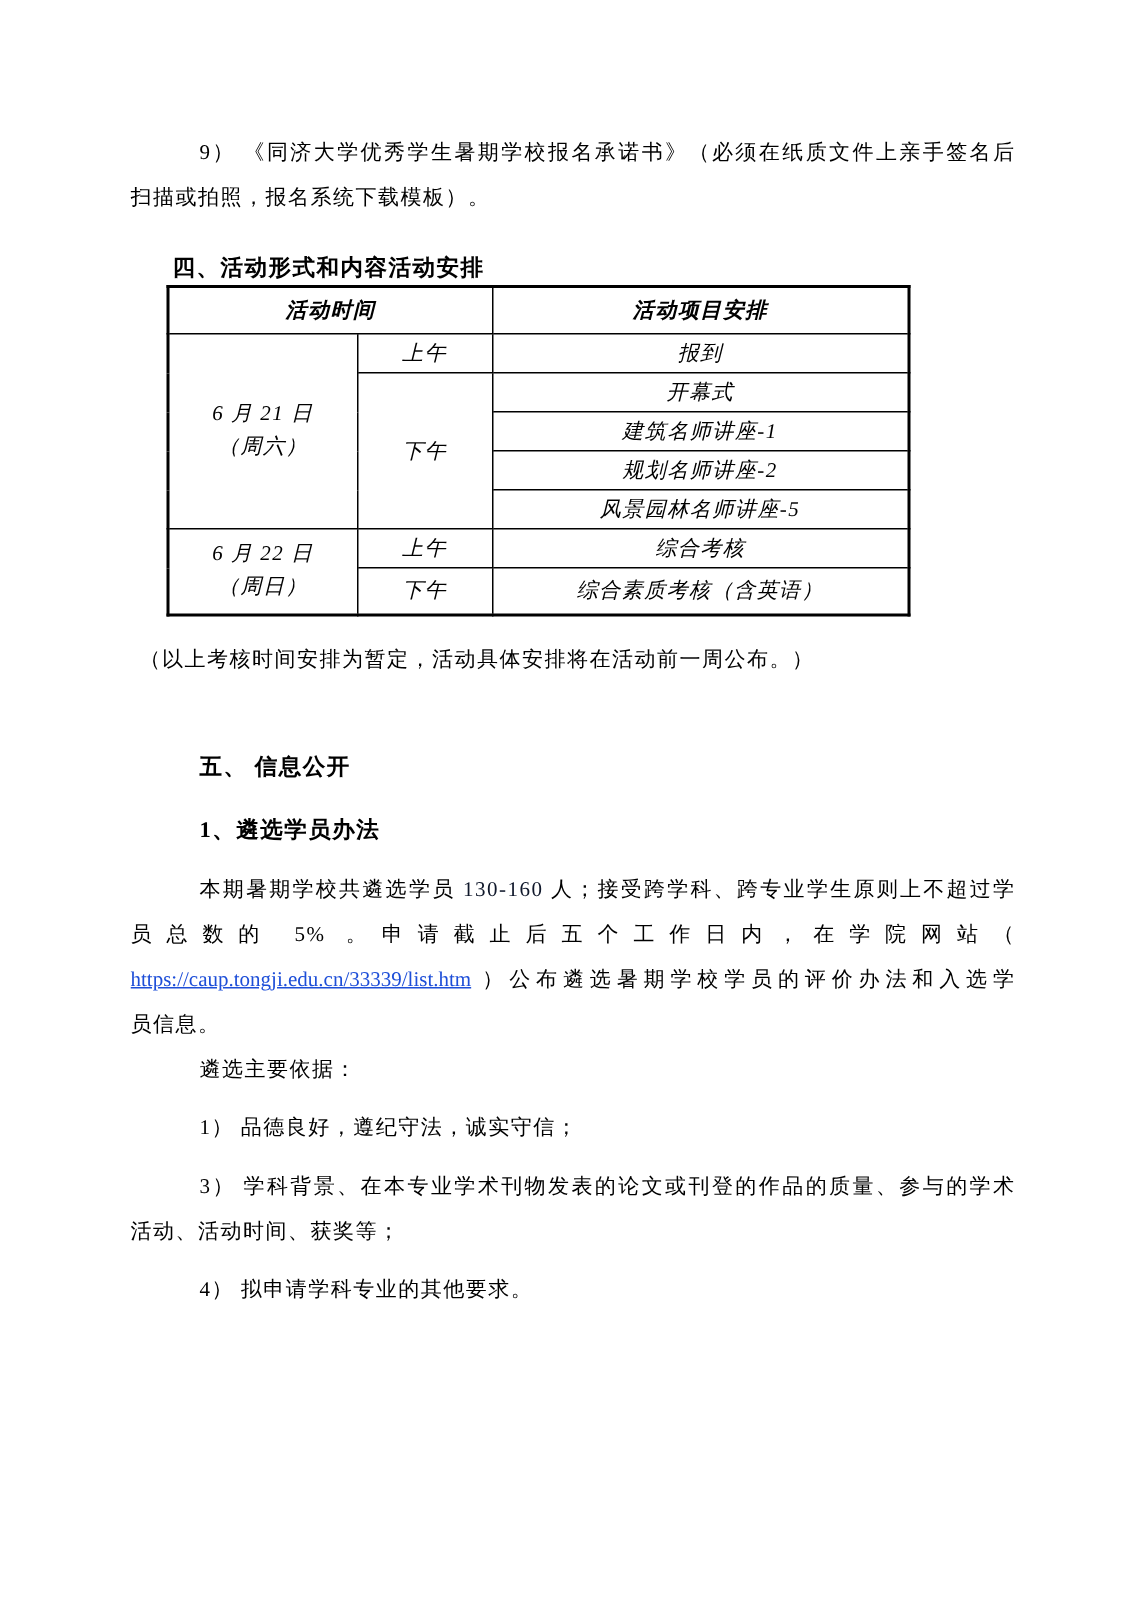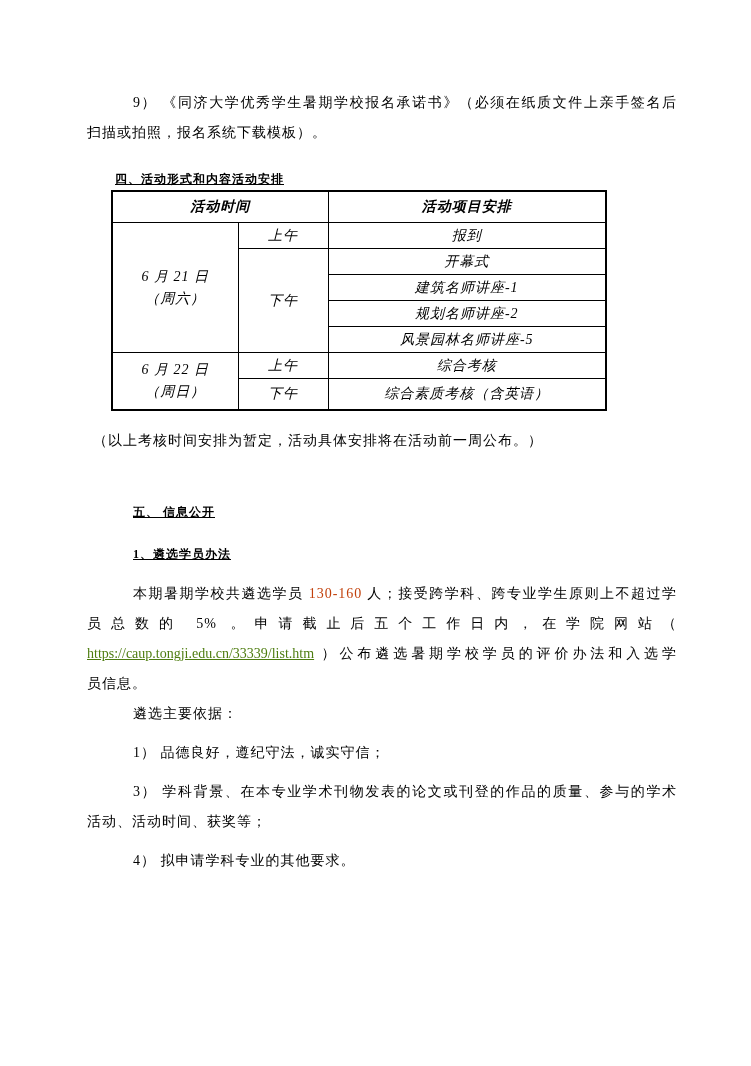--- a/index.html
+++ b/index.html
@@ -20,29 +20,29 @@
     height: 30px;
     overflow: hidden;
     letter-spacing: 1px;
   }
   .just {
     text-align: justify;
     text-align-last: justify;
     text-justify: inter-character;
   }
   .indent-2 { padding-left: 46px; }
-  .red { color: #c2410c; }
+  .red { color: #0f172a; }
   .url {
-    color: #4d7c0f;
+    color: #1d4ed8;
     text-decoration: underline;
     letter-spacing: 0;
     font-family: "Liberation Serif", "DejaVu Serif", serif;
     cursor: pointer;
   }
-  h2, h3 { margin: 0; padding: 0; font-size: 12px; font-weight: bold; line-height: 22px; letter-spacing: 1px; text-decoration: underline; }
+  h2, h3 { margin: 0; padding: 0; font-size: 15px; font-weight: bold; line-height: 22px; letter-spacing: 1px; }
   .heading4 { margin: 20px 0 0 28px; }
   .heading5 { margin: 45px 0 0 46px; }
   .subheading { margin: 20px 0 0 46px; }
   table.schedule {
     border-collapse: collapse;
     width: 494px;
     margin-left: 24px;
     table-layout: fixed;
     border: 2px solid #000;
   }

